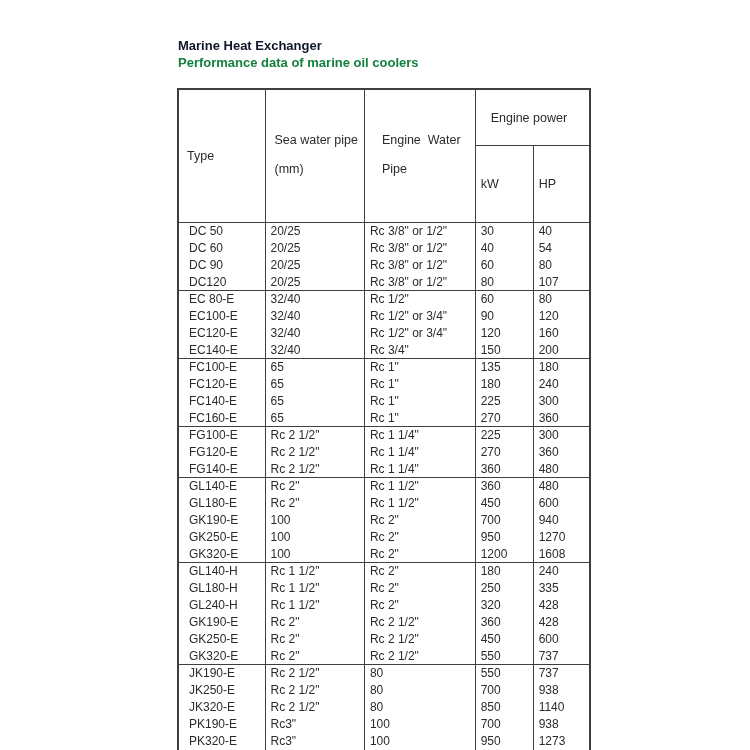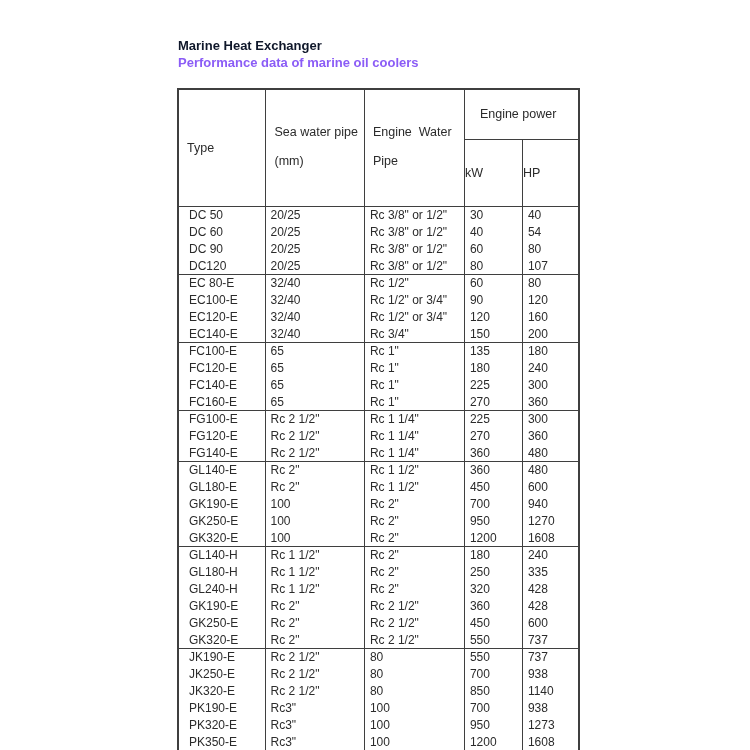--- a/index.html
+++ b/index.html
@@ -51,49 +51,49 @@
   }
   .dtable td:first-child { padding-left: 10px; }
   .dtable tr.group-start td { border-top: 1.5px solid #3f3f3f; }
   .hdr-two-line {
     display: flex; flex-direction: column; justify-content: space-between;
     height: 52px;
     padding: 3px 2px 6px 5px;
   }
   .th-type { padding-left: 8px; }
   .th-power { padding-left: 15px; height: 23px; }
-  .th-sub { height: 31px; vertical-align: middle; }
+  .th-sub { padding-left: 5px; height: 31px; vertical-align: middle; }
 </style>
 </head>
 <body>
 
 <div class="canvas">
 
   <div class="title" style="color: #0f172a;">Marine Heat Exchanger</div>
 
-  <div class="subtitle" style="color: #8b5cf6;">Performance data of marine oil coolers</div>
+  <div class="subtitle" style="color: #15803d;">Performance data of marine oil coolers</div>
 
   <table class="dtable">
     <colgroup>
       <col style="width:87px">
       <col style="width:99px">
       <col style="width:100px">
       <col style="width:58px">
       <col style="width:57px">
     </colgroup>
     <thead>
       <tr>
         <th rowspan="2" class="th-type">Type</th>
         <th rowspan="2" style="padding:4px;">
           <div class="hdr-two-line">
             <span>Sea water pipe</span>
             <span>(mm)</span>
           </div>
         </th>
-        <th rowspan="2" style="padding:3px;">
+        <th rowspan="2" style="padding:12px;">
           <div class="hdr-two-line">
             <span>Engine  Water</span>
             <span>Pipe</span>
           </div>
         </th>
         <th colspan="2" class="th-power">Engine power</th>
       </tr>
       <tr>
         <th class="th-sub">kW</th>
         <th class="th-sub">HP</th>

